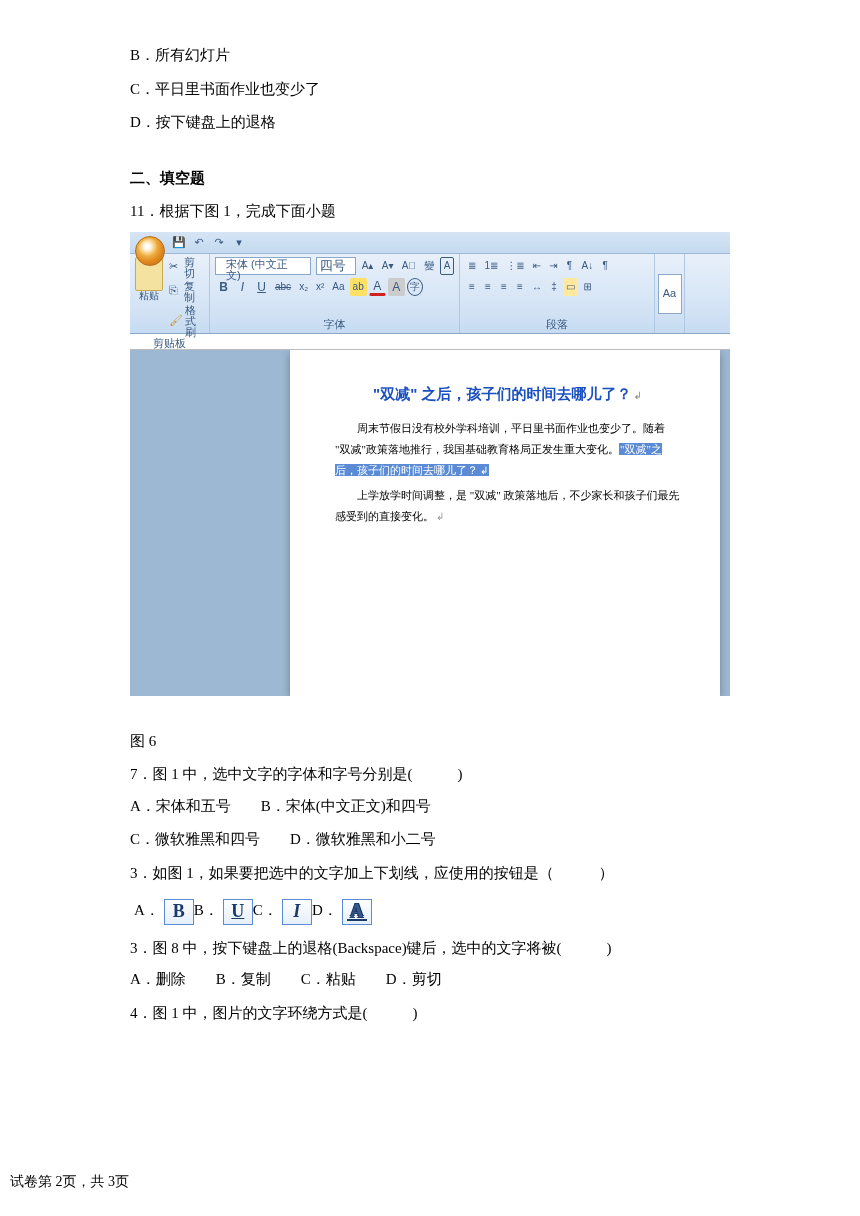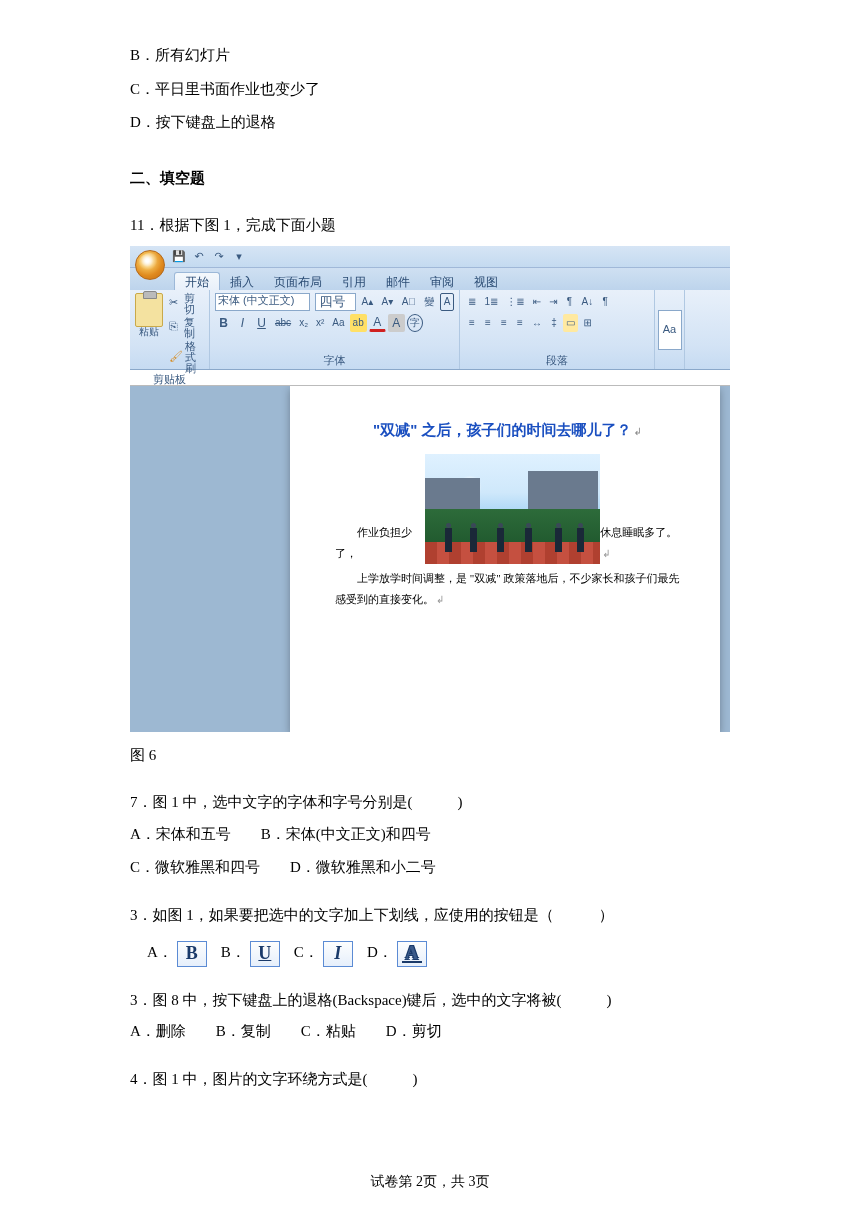--- a/index.html
+++ b/index.html
@@ -9,27 +9,26 @@
       background: #fff;
       font-family: "SimSun", serif;
       font-size: 15px;
       color: #000;
       padding: 40px 130px 30px 130px;
       line-height: 2.1;
       position: relative;
     }
     .option { margin-bottom: 2px; }
     .section-title { font-weight: bold; margin-top: 24px; }
-    .q-text { margin-top: 16px; }
+    .q-text { margin-top: 2px; }
     .footer {
       position: absolute;
       bottom: 20px;
-      left: 0;
+      left: 10px;
       right: 0;
-      text-align: center;
       font-size: 14px;
     }
     .word-container {
       width: 600px;
       height: 486px;
       margin: 4px 0 8px 0;
       position: relative;
       font-family: "Microsoft YaHei", Arial, sans-serif;
       line-height: 1;
       overflow: hidden;
@@ -115,21 +114,21 @@
       position: relative;
     }
     .paste-icon::before { content:""; position:absolute; top:-3px; left:7px; width:12px; height:6px; background:#bbb; border:1px solid #888; border-radius:2px 2px 0 0;}
     .clip-small { display:flex; flex-direction:column; gap:2px; margin-left:2px; font-size:11px; }
     .clip-row { display:flex; align-items:center; gap:3px;}
     .sci { width:13px; height:13px; display:inline-block; }
     .font { width: 250px; }
     .font-top { display:flex; gap:3px; align-items:center; }
     .font-name {
       width: 100px; height: 18px; background:#fff; border:1px solid #8aa8ca;
-      font-size: 11px; padding: 1px 2px; margin-right:2px;
+      font-size: 11px; padding: 1px 10px; margin-right:2px;
     }
     .font-size {
       width: 42px; height: 18px; background:#fff; border:1px solid #8aa8ca;
       font-size: 13px; padding: 1px 3px;
     }
     .rb-btn {
       height: 18px; min-width:17px; padding: 0 2px;
       display:inline-flex; align-items:center; justify-content:center;
       border: 1px solid transparent; border-radius:2px; font-size:12px;
     }
@@ -192,21 +191,21 @@
     .b1 { left:0; width:55px; height:38px;}
     .b2 { right:2px; width:70px; height:45px;}
     .ground { position:absolute; bottom:0; left:0; right:0; height:55px; background: linear-gradient(#2d6b3a, #1a5028); }
     .track { position:absolute; bottom:0; left:0; right:0; height:22px; background: repeating-linear-gradient(90deg,#b04030 0 12px,#c55040 12px 24px);}
     .person { position:absolute; bottom:12px; width:7px; height:24px; background:#1a2838; }
     .person::before { content:""; position:absolute; top:-5px; left:1px; width:5px; height:5px; background:#3a4858; border-radius:50%;}
     .p1{left:20px} .p2{left:45px} .p3{left:72px} .p4{left:100px} .p5{left:130px} .p6{left:152px}
     .after-text { font-size: 11px; }
     .caption { margin-top: 6px; }
     
-    .opt-icons { display:flex; align-items:center; gap: 14px; margin: 6px 17px; }
+    .opt-icons { display:flex; align-items:center; margin: 6px 4px; }
     .opt-label { display:inline-block; padding-right:4px; }
     .oi {
       display:inline-flex; align-items:center; justify-content:center;
       width: 30px; height: 26px;
       border: 1px solid #5b8bd4;
       background: linear-gradient(#fdfefe,#e6effb);
       font-family: "Times New Roman", serif;
       font-weight: bold;
       font-size: 18px;
       color: #1a3a6a;
@@ -241,29 +240,20 @@
 
 <div class="word-container">
   <div class="orb"></div>
   <div class="qat">
     <div class="qat-icons">
       <span class="qat-icon">💾</span>
       <span class="qat-icon">↶</span>
       <span class="qat-icon">↷</span>
       <span class="qat-icon">▾</span>
     </div>
-  </div>
-  <div class="tabbar">
-    <div class="tab active">开始</div>
-    <div class="tab">插入</div>
-    <div class="tab">页面布局</div>
-    <div class="tab">引用</div>
-    <div class="tab">邮件</div>
-    <div class="tab">审阅</div>
-    <div class="tab">视图</div>
   </div>
   <div class="ribbon">
 
     <div class="group clipboard">
       <div style="display:flex; gap:4px;">
         <div style="text-align:center">
           <div class="paste-icon"></div>
           <div class="big">粘贴</div>
         </div>
         <div class="clip-small">
@@ -342,37 +332,23 @@
     <div class="group styles-hint">
       <div class="styles-box">Aa</div>
     </div>
   </div>
   <div class="rulerbar"></div>
   <div class="doc-area">
     <div class="page">
       <div class="doc-title">
         <span>"双减" 之后，孩子们的时间去哪儿了？</span><span class="eol">↲</span>
       </div>
-      <div class="img-wrap-row">
-        <span class="after-text" style="text-indent:2em;display:inline-block">作业负担少了，</span>
-        <div class="doc-img">
-          <div class="sky"></div>
-            <div class="sun"></div>
-          <div class="bldg b1"></div>
-            <div class="bldg b2"></div>
-          <div class="ground"></div>
-            <div class="track"></div>
-          <div class="person p1"></div>
-            <div class="person p2"></div>
-            <div class="person p3"></div>
-          <div class="person p4"></div>
-            <div class="person p5"></div>
-            <div class="person p6"></div>
-        </div>
-        <span class="after-text"><span>休息睡眠多了。</span><span class="eol">↲</span></span>
+      <div>
+        <span class="doc-body" style="display:inline-block;text-indent:2em"><span>周末节假日没有校外学科培训，平日里书面作业也变少了。随着</span></span>
+        <span>"双减"政策落地推行，我国基础教育格局正发生重大变化。</span><span class="hl"><span>"双减"之后，孩子们的时间去哪儿了？</span><span class="eol">↲</span></span>
       </div>
       <div style="text-indent:2em; margin-top:4px">
         <span>上学放学时间调整，是 "双减" 政策落地后，不少家长和孩子们最先感受到的直接变化。</span><span class="eol">↲</span>
       </div>
     </div>
   </div>
 </div>
 
 <div class="caption">图 6</div>
 

